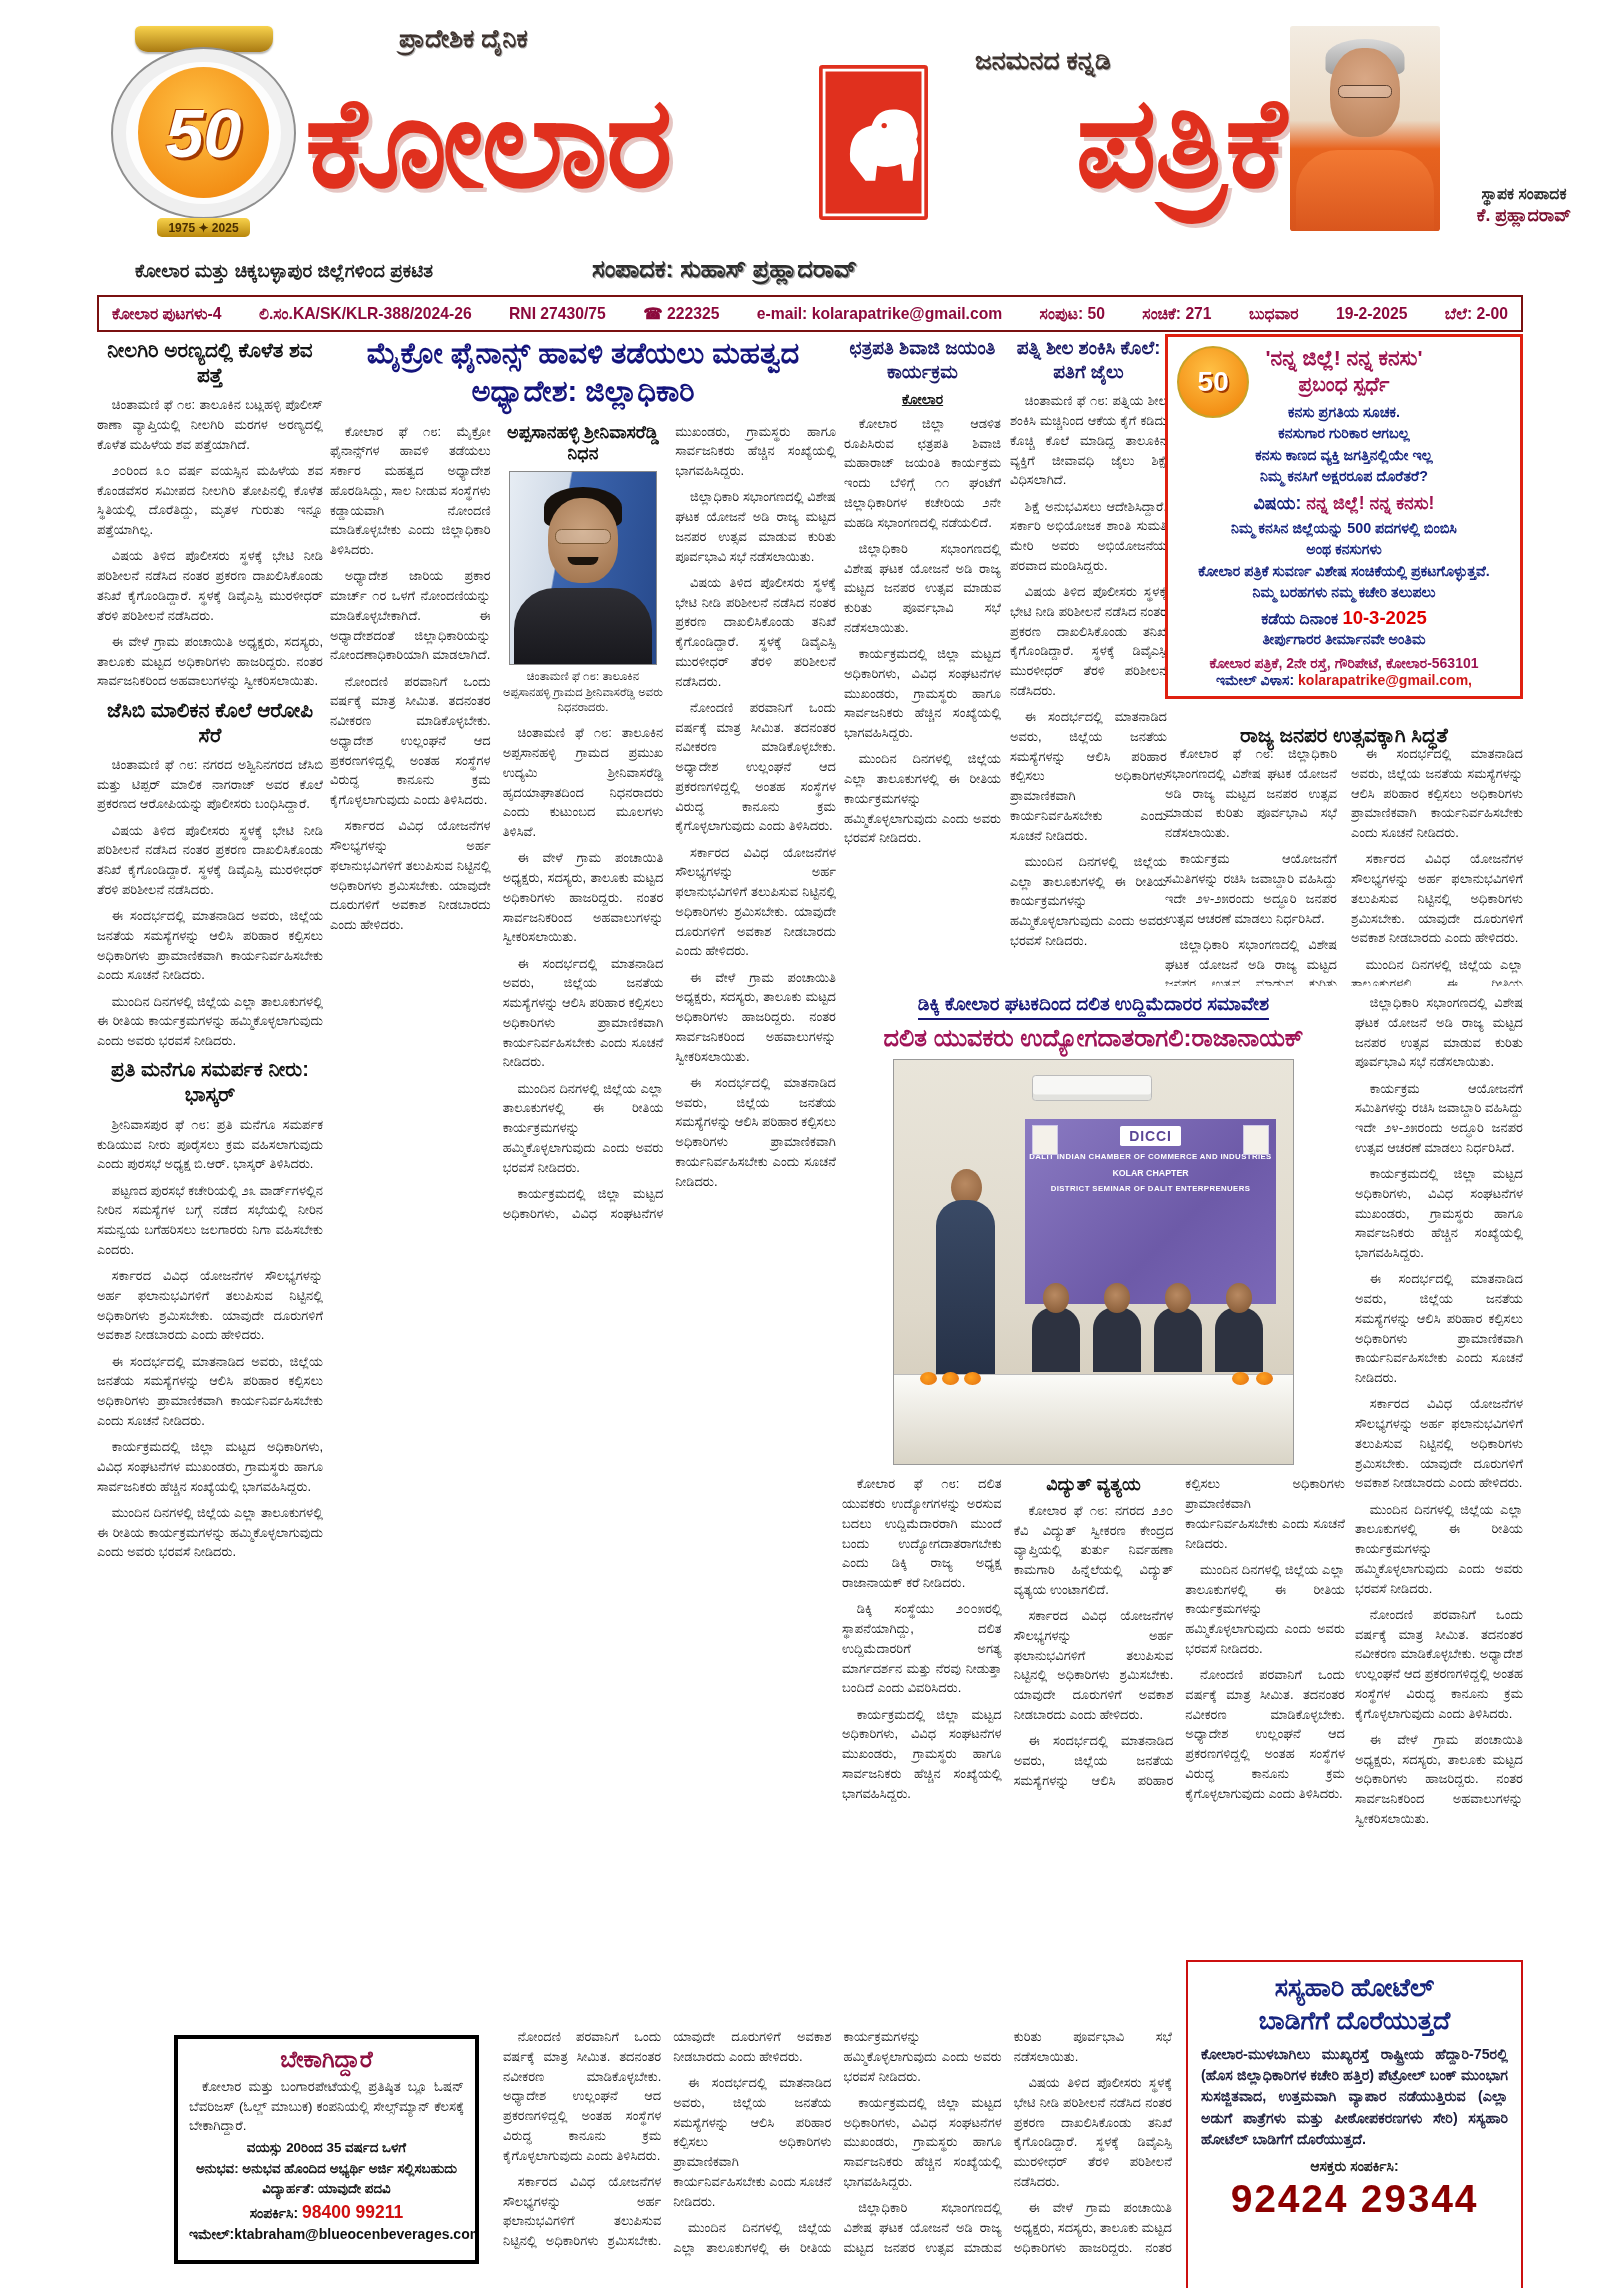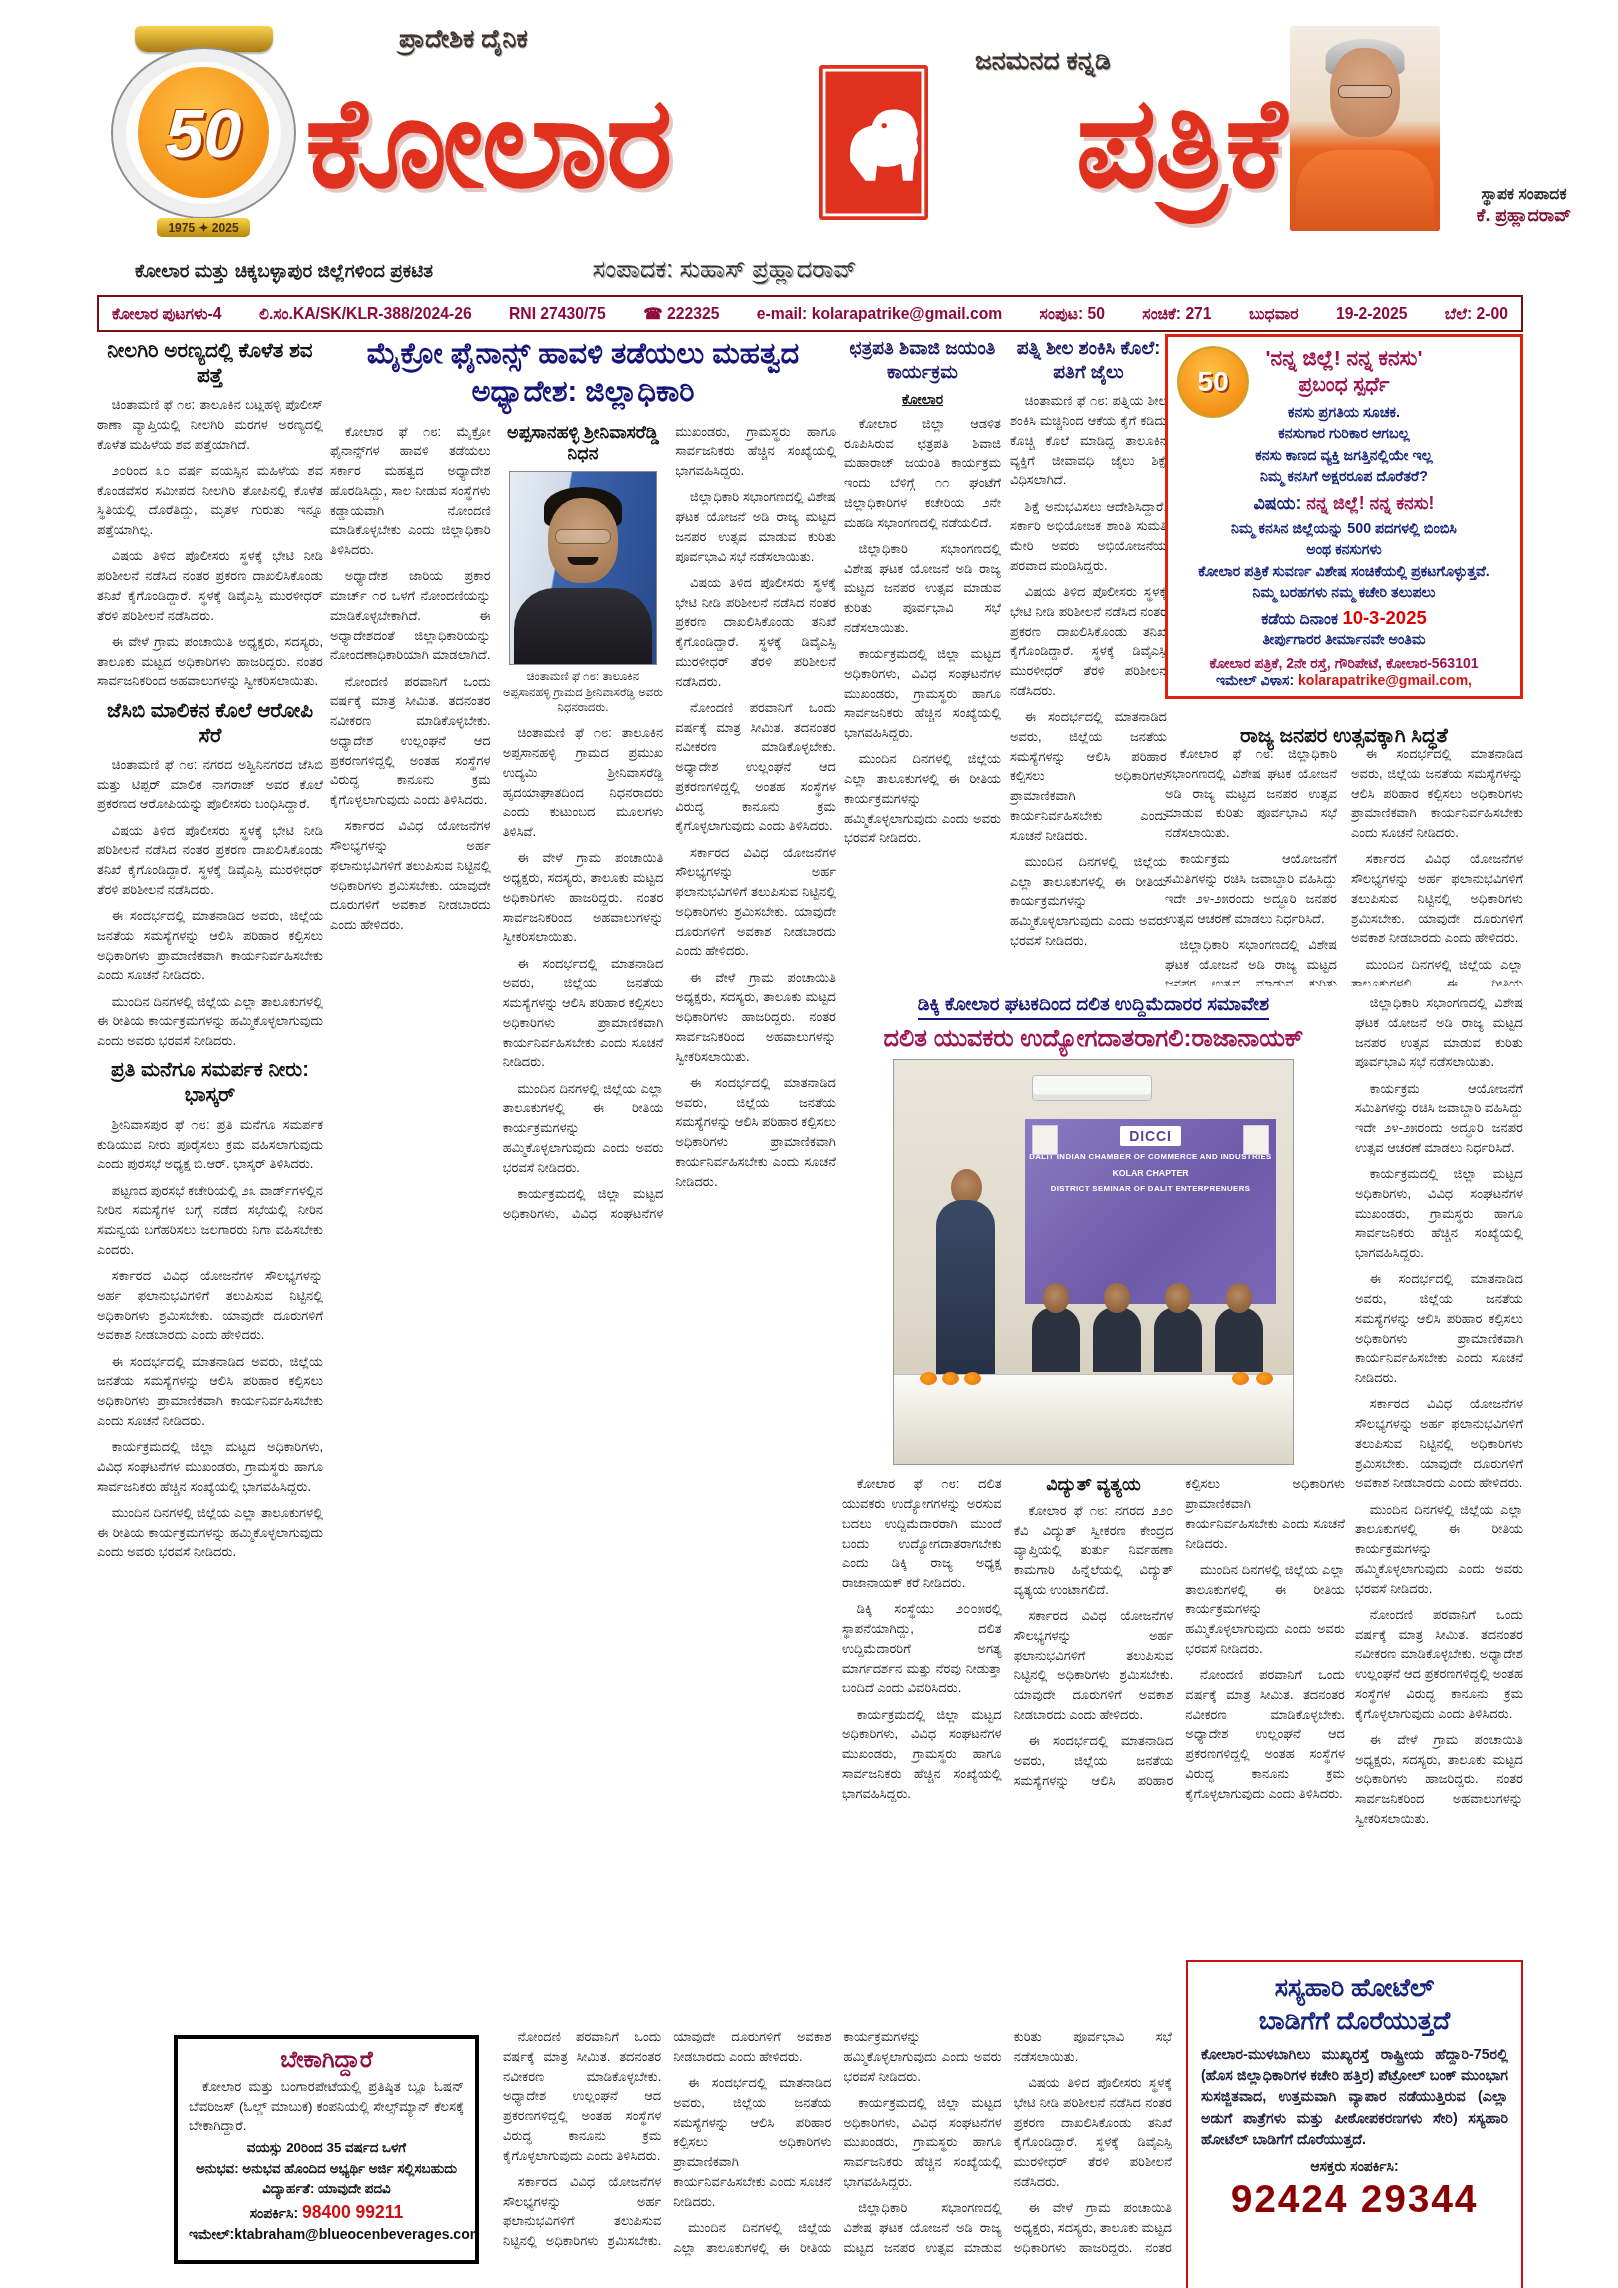--- a/index.html
+++ b/index.html
@@ -45,21 +45,21 @@
   .f-glasses{position:absolute;left:50%;top:59px;transform:translateX(-50%);width:52px;height:11px;
              border:1.8px solid #5d4130;border-radius:5.5px;background:rgba(255,255,255,.25);}
   .f-body{position:absolute;left:50%;bottom:-3.7px;transform:translateX(-50%);width:138px;height:85px;
           background:linear-gradient(180deg,#f37a33,#d8541c);border-radius:42px 42px 0 0;}
   .founder-caption{position:absolute;left:1442px;top:185px;width:164px;text-align:center;}
   .fc1{font-size:15.7px;font-weight:bold;color:#2b2b2b;}
   .fc2{font-size:17.5px;font-weight:bold;color:#7c1030;margin-top:1.8px;}
 
   .published-from{position:absolute;left:135px;top:260px;font-size:18.5px;font-weight:bold;color:#222;}
   .editor-line{position:absolute;left:503px;top:255px;width:443px;text-align:center;
-               font-size:24px;font-weight:400;color:#2d2d2d;text-shadow:1.4px 1.4px 0 #a9a9a9;}
+               font-size:24px;font-weight:700;color:#2d2d2d;text-shadow:1.4px 1.4px 0 #a9a9a9;}
 
   
   .dateline{position:absolute;left:97px;top:295px;width:1426px;height:37px;
             border:2.8px solid #7a1010;display:flex;align-items:center;justify-content:space-between;
             padding:0 13px;box-sizing:border-box;background:#fff;}
   .dl{font-size:15.7px;font-weight:bold;color:#8c0a3c;white-space:nowrap;}
 
   
   .bp{font-size:13px;line-height:1.52;text-align:justify;margin:0 0 6.5px;text-indent:14.8px;}
   .headline-black{font-size:20px;font-weight:bold;color:#141414;text-align:center;line-height:1.25;margin:3.7px 0 7.4px;}

